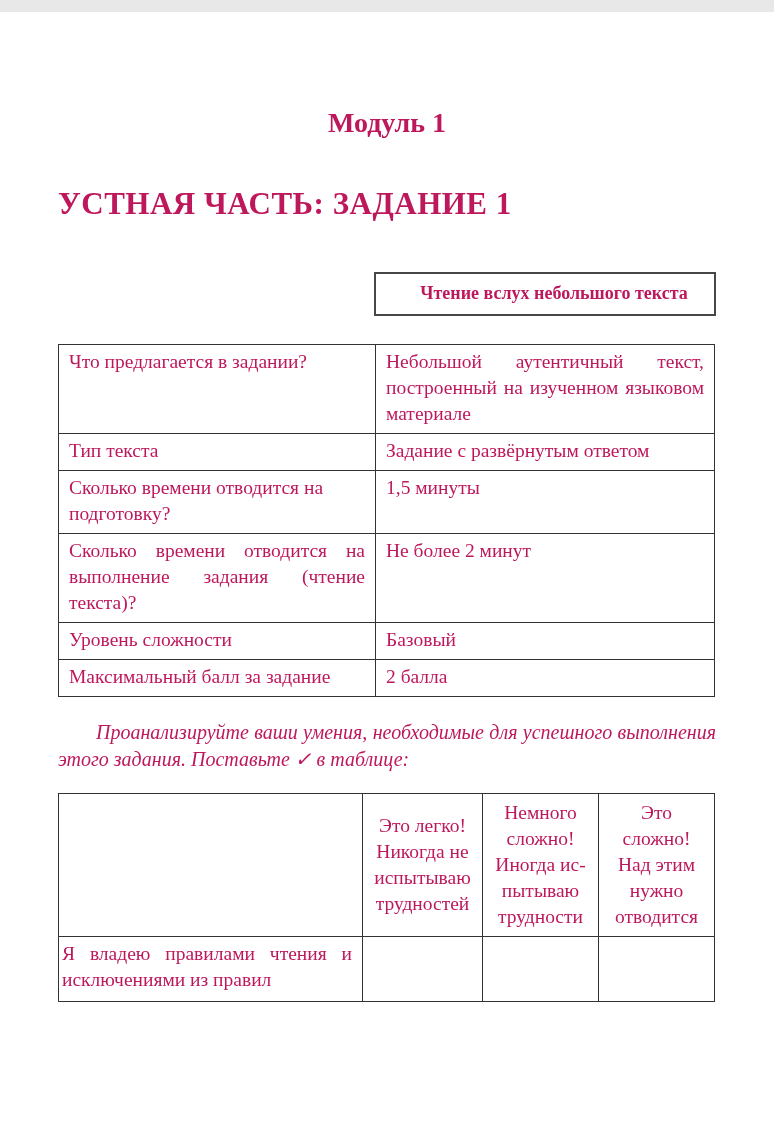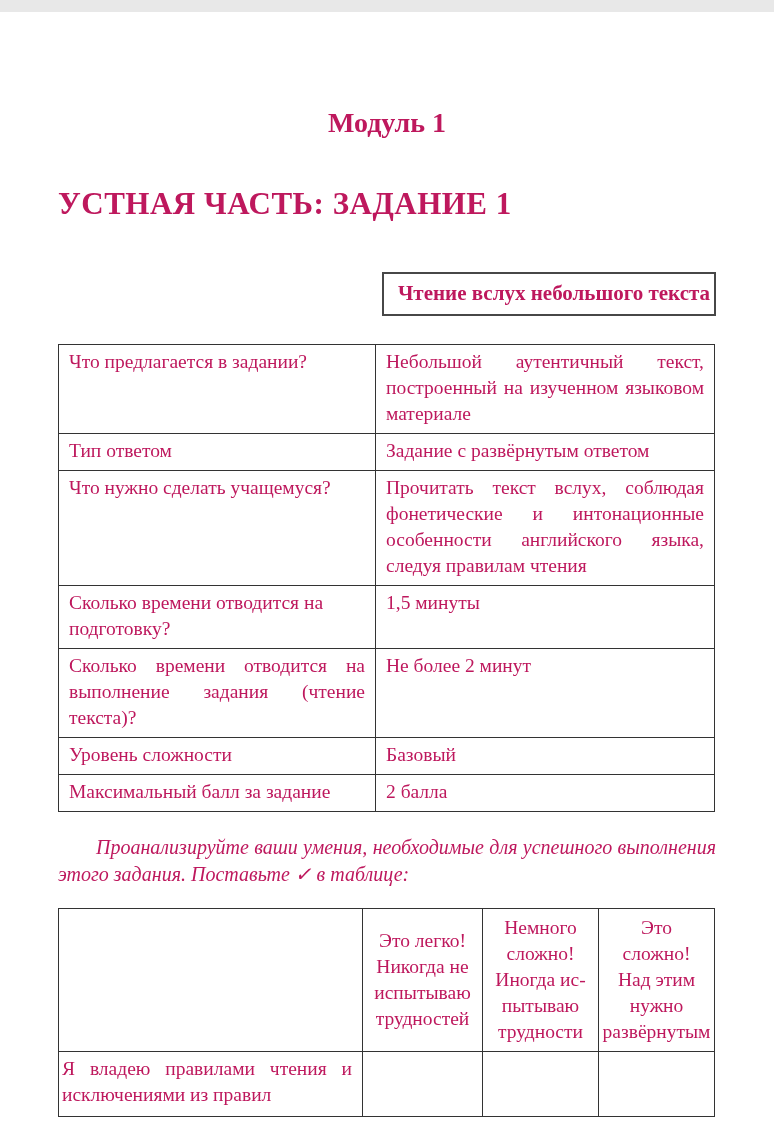--- a/index.html
+++ b/index.html
@@ -32,23 +32,23 @@
     font-weight: bold;
     line-height: 40px;
     letter-spacing: 0.5px;
   }
   .banner {
     margin-top: 48px;
     margin-left: auto;
     margin-right: 0;
     width: 316px;
     border: 2px solid #474747;
-    padding: 6px 2px 7px 12px;
+    padding: 6px 2px 7px 20px;
     text-align: center;
-    font-size: 21px;
+    font-size: 18px;
     font-weight: bold;
     line-height: 27px;
   }
   table {
     border-collapse: collapse;
     table-layout: fixed;
     width: 656px;
   }
   .task-table { margin-top: 28px; }
   .task-table td {
@@ -107,26 +107,22 @@
       <colgroup>
         <col style="width:317px">
         <col style="width:339px">
       </colgroup>
       <tbody>
         <tr>
           <td class="q">Что предлагается в задании?</td>
           <td class="a just">Небольшой аутентичный текст, построенный на изученном языковом материале</td>
         </tr>
         <tr>
-          <td class="q">Тип ответом</td>
+          <td class="q">Тип текста</td>
           <td class="a">Задание с развёрнутым ответом</td>
-        </tr>
-        <tr>
-          <td class="q">Что нужно сделать учащемуся?</td>
-          <td class="a just">Прочитать текст вслух, соблюдая фонетические и интонационные особенности английского языка, следуя правилам чтения</td>
         </tr>
         <tr>
           <td class="q">Сколько времени отводится на подготовку?</td>
           <td class="a">1,5 минуты</td>
         </tr>
         <tr>
           <td class="q just">Сколько времени отводится на выполнение задания (чтение текста)?</td>
           <td class="a">Не более 2 минут</td>
         </tr>
         <tr>
@@ -158,21 +154,21 @@
 трудностей</th>
           <th class="option-header">Немного
 сложно!
 Иногда ис-
 пытываю
 трудности</th>
           <th class="option-header">Это
 сложно!
 Над этим
 нужно
-развёрнутым</th>
+отводится</th>
         </tr>
         <tr>
           <td class="skill">Я владею правилами чтения и исключениями из правил</td>
           <td class="answer"></td>
           <td class="answer"></td>
           <td class="answer"></td>
         </tr>
       </tbody>
     </table>
 

